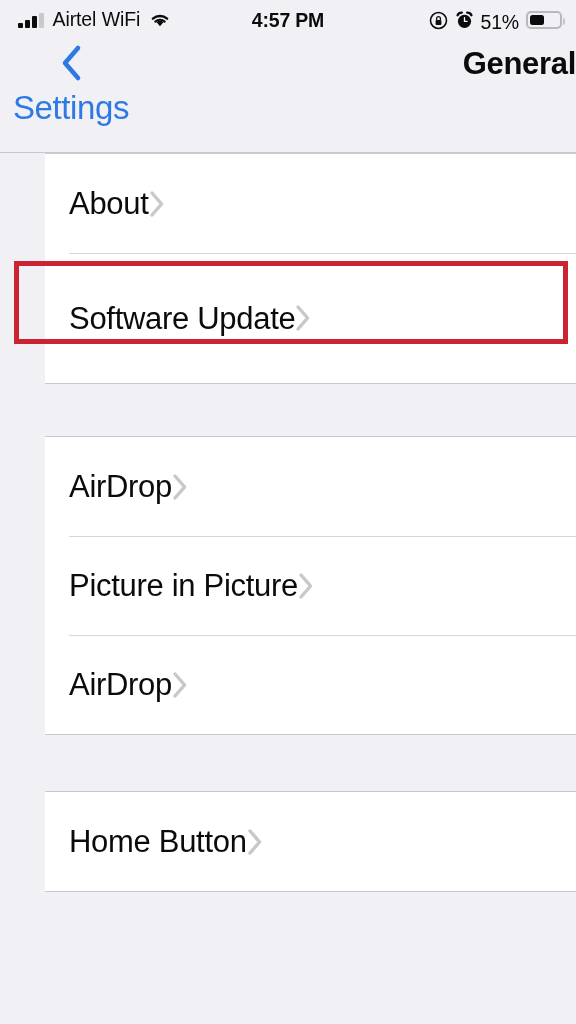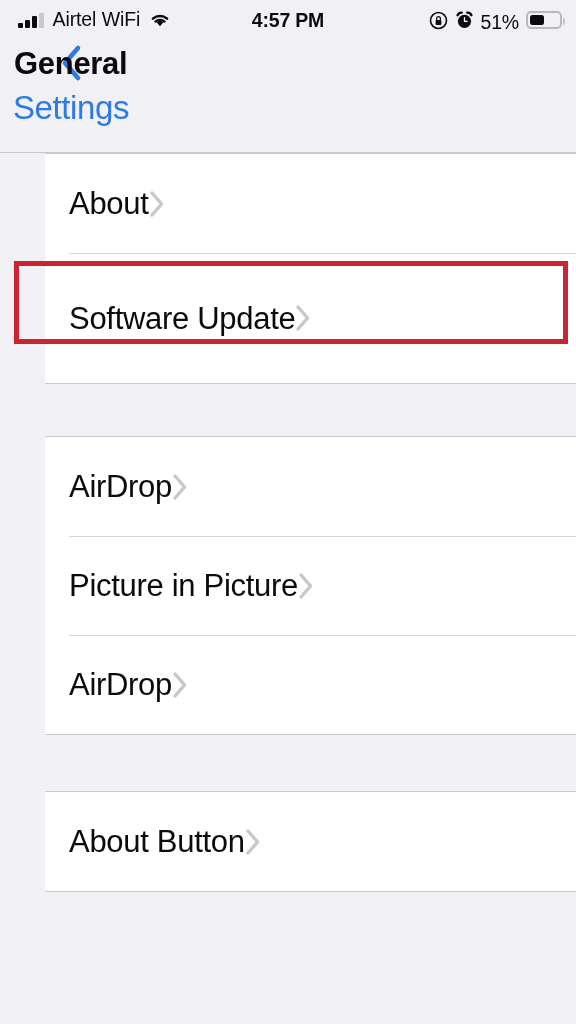--- a/index.html
+++ b/index.html
@@ -151,21 +151,21 @@
   }
   .nav-back-label {
     font-size: 33px;
     color: #2d7ae5;
     letter-spacing: -0.4px;
   }
   .nav-title {
     position: absolute;
     left: 0; right: 0;
     top: 6px;
-    text-align: left;
+    text-align: right;
     font-size: 31px;
     font-weight: 700;
     color: #0b0b0d;
     letter-spacing: -0.3px;
     pointer-events: none;
     padding-left: 14px;
   }
 
   
   .content {
@@ -346,21 +346,21 @@
             <path d="M3 3 L12.6 14 L3 25" stroke="#c7c7cc" stroke-width="3.4" fill="none" stroke-linecap="round" stroke-linejoin="round"></path>
           </svg>
         </span>
       </div>
     </div>
 
     <div class="gap tall"></div>
 
     <div class="group">
       <div class="row">
-        <span class="row-label">About Button</span>
+        <span class="row-label">Home Button</span>
         <span>
           <svg class="row-chevron" viewBox="0 0 16 28">
             <path d="M3 3 L12.6 14 L3 25" stroke="#c7c7cc" stroke-width="3.4" fill="none" stroke-linecap="round" stroke-linejoin="round"></path>
           </svg>
         </span>
       </div>
     </div>
 
   </div>
 

